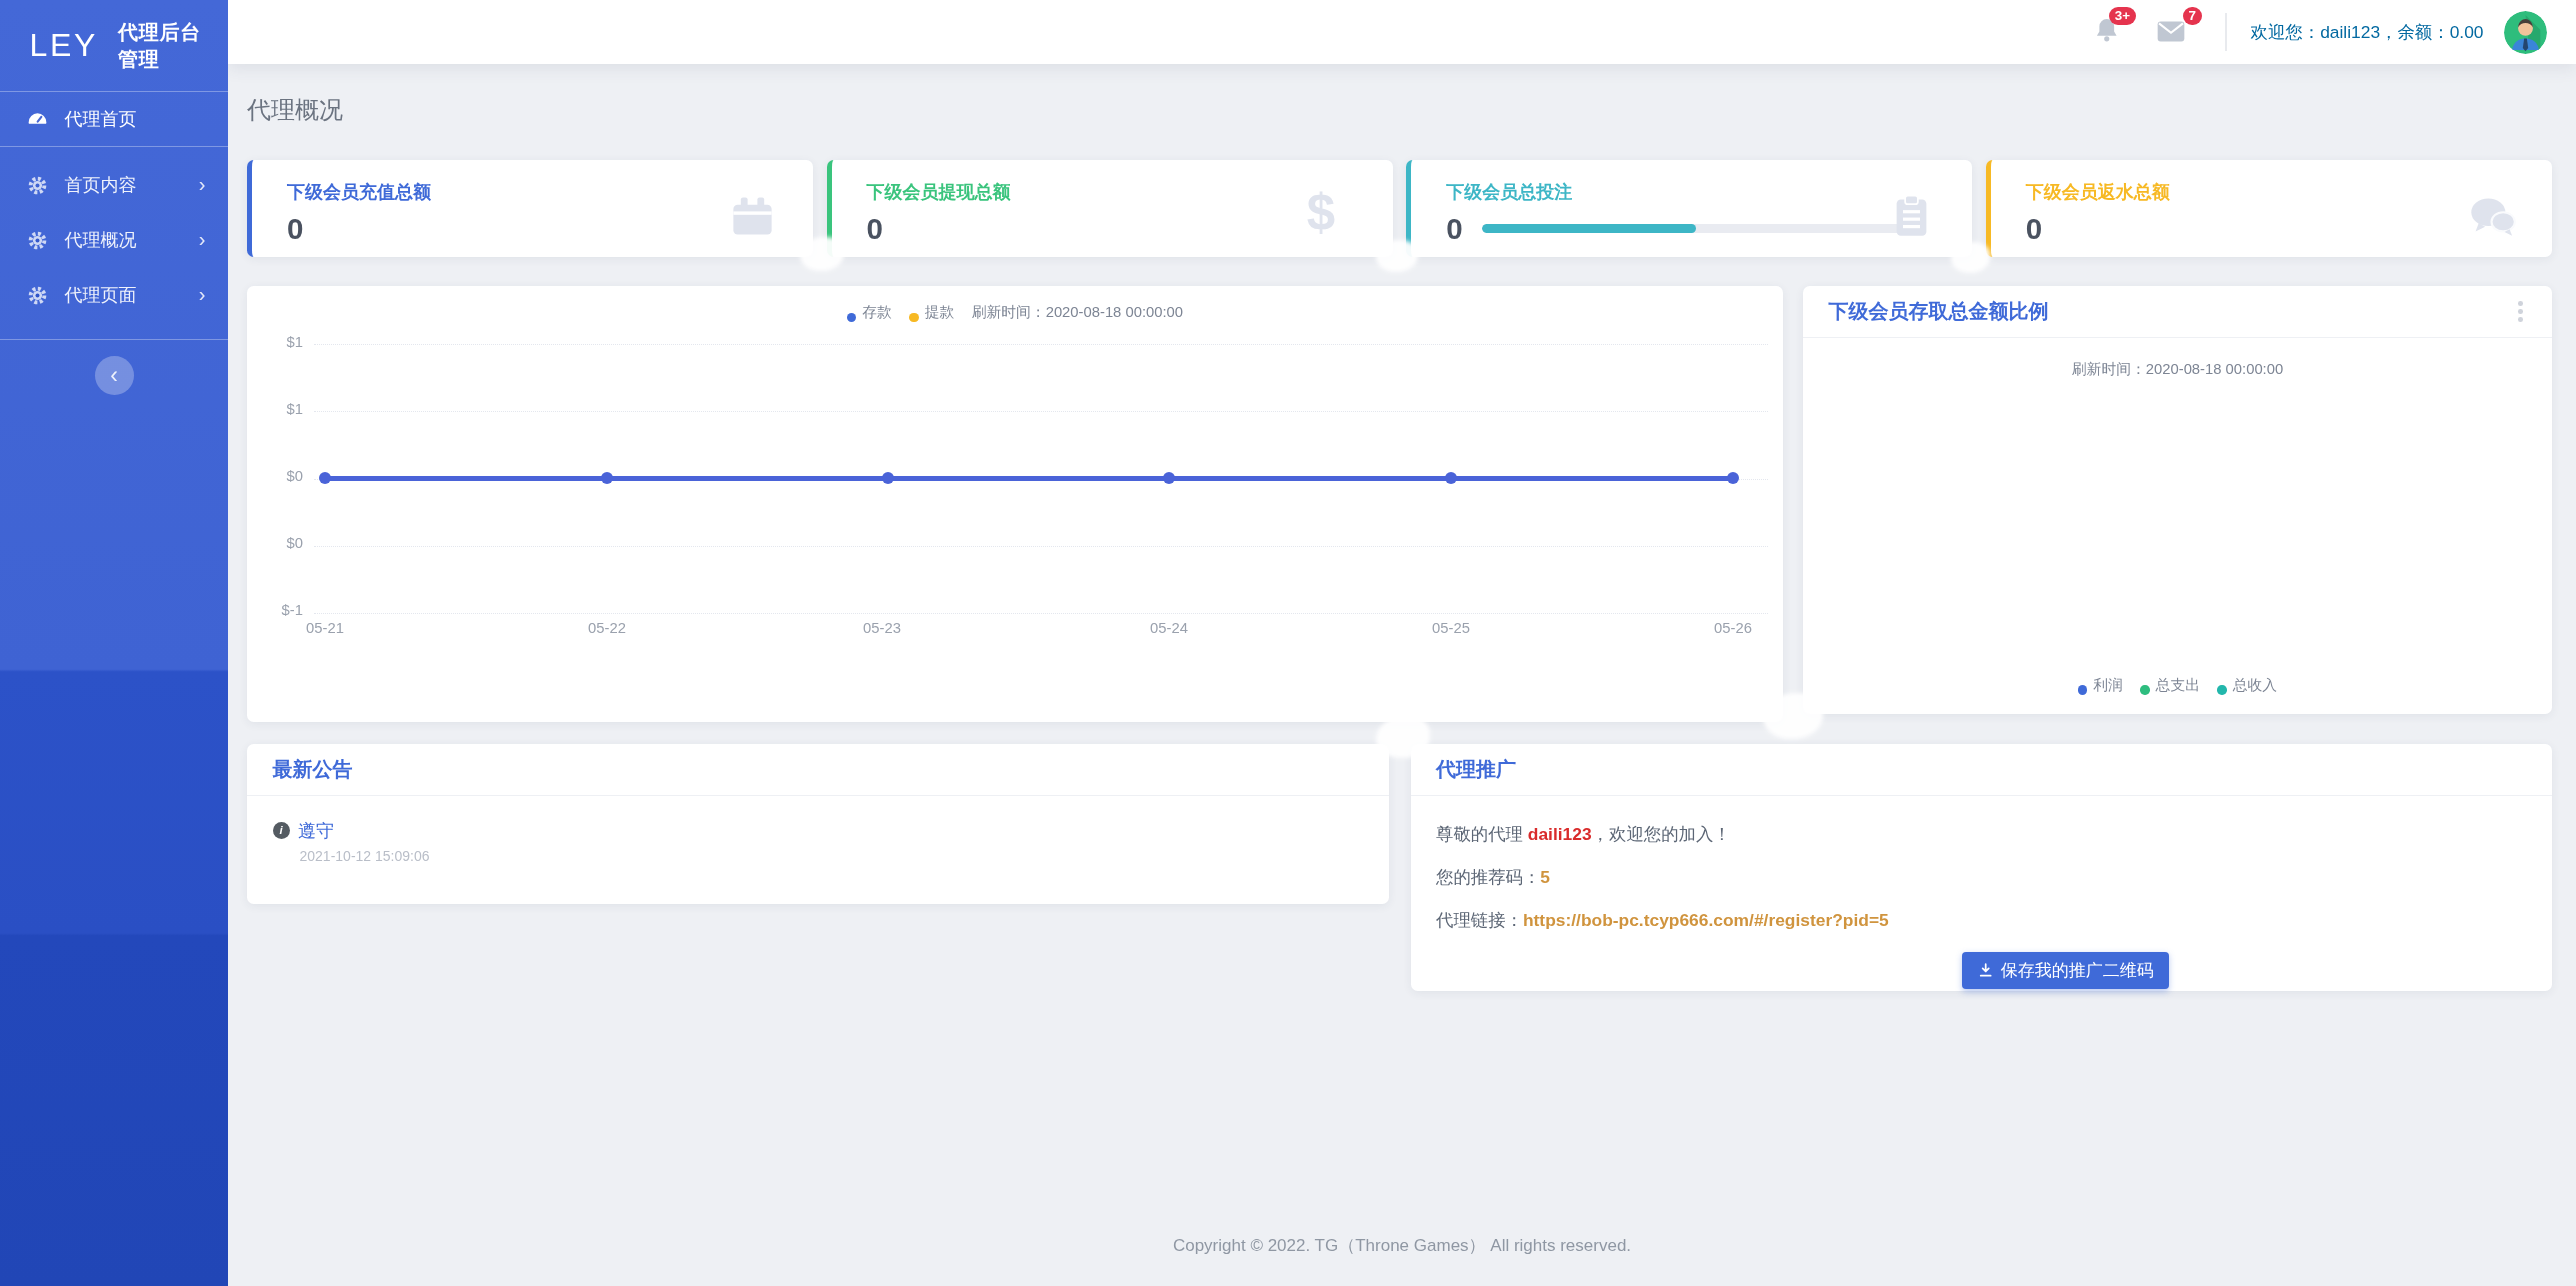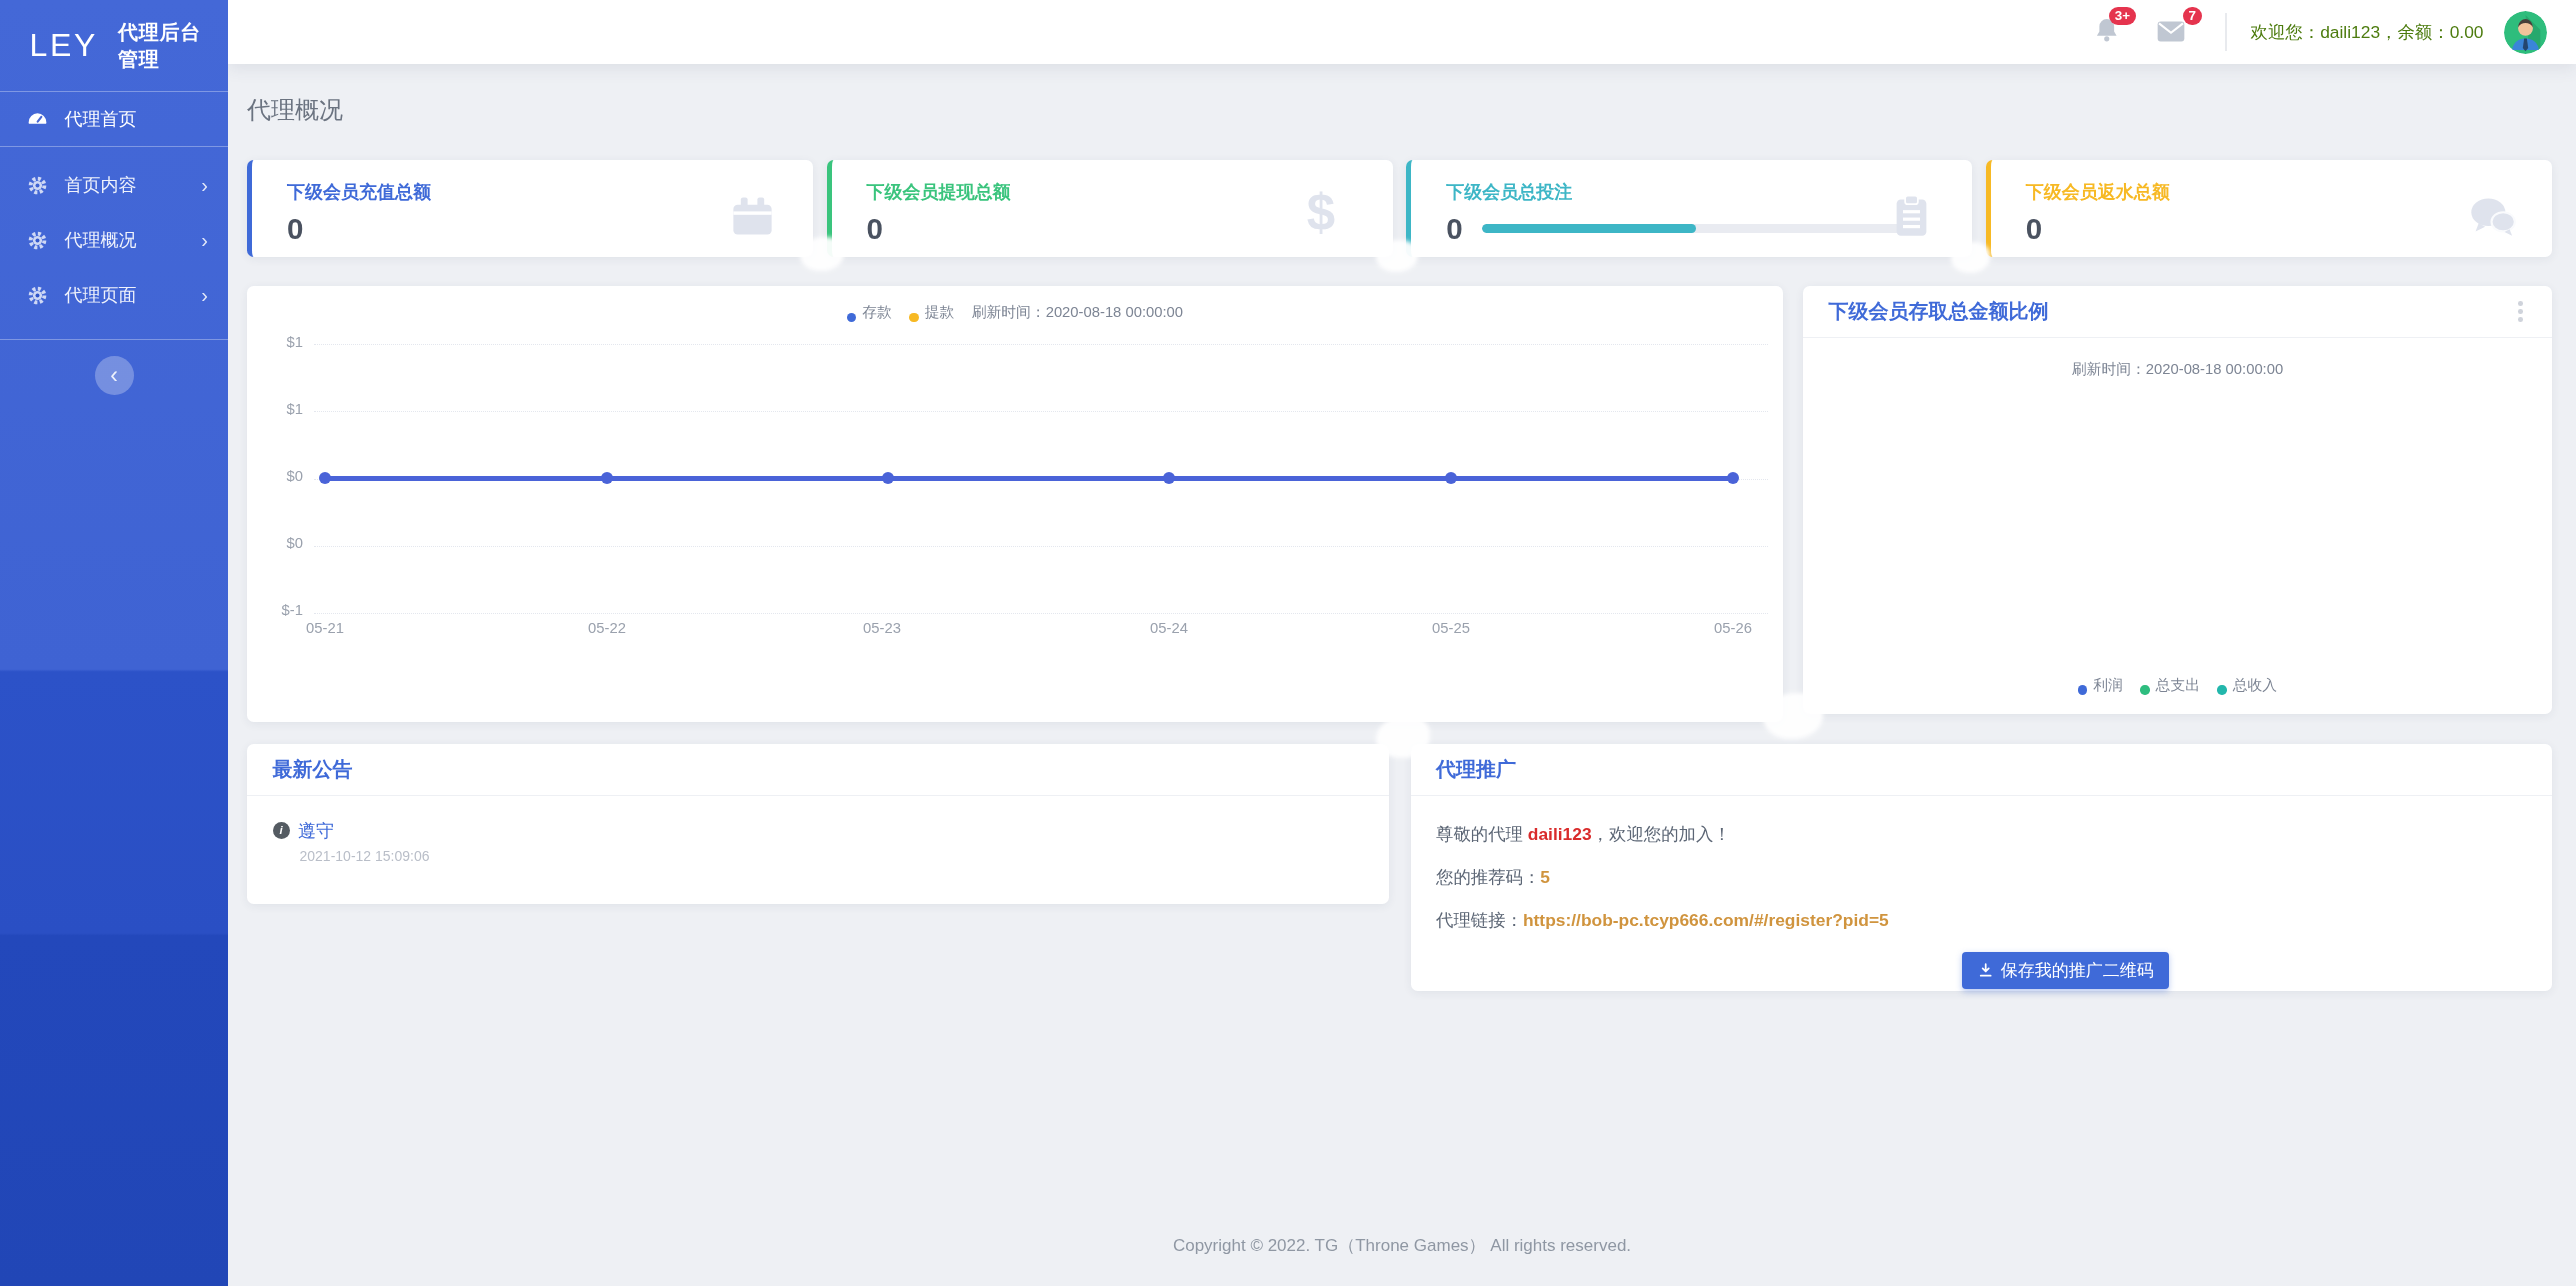--- a/index.html
+++ b/index.html
@@ -8,36 +8,36 @@
   
   .sidebar { position:fixed; left:0; top:0; width:228px; height:1287px; z-index:30;
     background:linear-gradient(180deg,#4468d7 0%,#3f63d3 52%,#2c52c8 52.2%,#2a4fc4 72.5%,#2348bb 72.7%,#2146b6 100%); }
   .logo-row { height:92px; display:flex; align-items:center; padding:0 17.4px 0 29.5px;
     border-bottom:0.7px solid rgba(255,255,255,.32); }
   .logo-mark { color:#fff; font-size:32px; font-weight:400; letter-spacing:2.7px; }
   .logo-title { color:#fff; font-size:20px; font-weight:bold; margin-left:20px; letter-spacing:0.7px; }
   .menu-item { height:55px; display:flex; align-items:center; padding:0 20px 0 25.5px;
     color:rgba(255,255,255,.92); font-size:18px; cursor:pointer; }
   .menu-item.active { border-bottom:0.7px solid rgba(255,255,255,.32); color:#fff; }
-  .menu-group { margin-top:10.7px; }
+  .menu-group { margin-top:10.7px;font-family:Liberation Mono, monospace; }
   .menu-item .mi-icon { width:23px; height:23px; margin-right:16px; flex:0 0 23px; }
   .menu-item .chev { margin-left:auto; font-size:20px; color:rgba(255,255,255,.85); }
   .side-div { border-top:0.7px solid rgba(255,255,255,.32); margin-top:16px; }
   .collapse-btn { width:39px; height:39px; border-radius:50%; background:rgba(255,255,255,.28);
     margin:16px auto 0; display:flex; align-items:center; justify-content:center;
     color:#eef2fc; font-size:23px; cursor:pointer; }
   
   .topbar { position:fixed; left:228px; top:0; right:0; height:64px; background:#fff; z-index:20;
     box-shadow:0 4px 16px rgba(60,70,95,.10); display:flex; align-items:center; justify-content:flex-end;
     padding-right:29.5px; }
   .icon-wrap { position:relative; margin-right:34px; cursor:pointer; }
   .badge { position:absolute; top:-9.4px; right:-14.8px; background:#e5344e; color:#fff; font-size:13.4px;
     font-weight:bold; border-radius:9.4px; padding:1.3px 6px; line-height:16px; }
   .top-div { width:1.3px; height:38px; background:#e8eaee; margin:0 24px 0 4px; }
-  .welcome { color:#4d7c0f; font-size:17.4px; margin-right:20px; white-space:nowrap; }
+  .welcome { color:#0369a1; font-size:17.4px; margin-right:20px; white-space:nowrap; }
   .avatar { width:43px; height:43px; border-radius:50%; overflow:hidden; cursor:pointer; flex:0 0 43px; }
   
   .main { position:absolute; left:228px; top:64px; right:0; bottom:0; padding:29.5px 24px 0 19px; }
   .page-title { font-size:24px; color:#6b7380; font-weight:400; margin-bottom:34px; }
   .stat-row { display:flex; gap:13.4px; }
   .scard { position:relative; flex:1; height:97px; background:#fff; border-radius:6.7px;
     border-left:5.4px solid #3f6ad8; box-shadow:0 2px 9.4px rgba(40,50,80,.07); padding:20px 40px 0 35px; }
   .scard-title { font-size:18px; font-weight:bold; }
   .scard-value { font-size:29.5px; font-weight:bold; color:#4a5260; margin-top:8px; }
   .scard-icon { position:absolute; right:35px; top:31px; width:51px; height:51px; color:#dfe3ed; }

